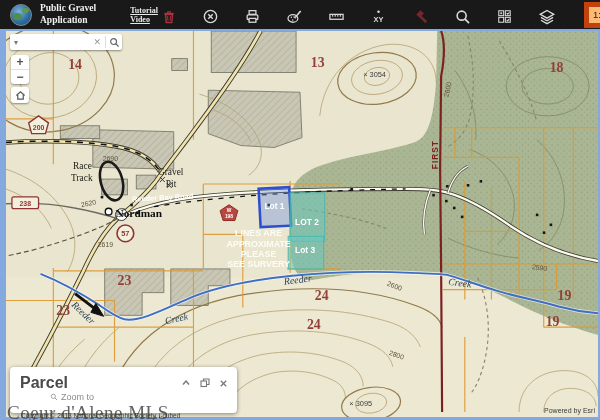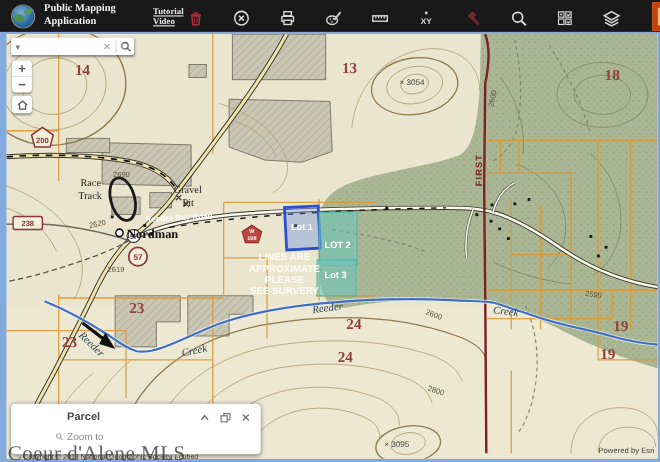--- a/index.html
+++ b/index.html
@@ -44,39 +44,39 @@
   .sep{width:1px;height:12px;background:#ddd;}
   .magbtn{width:16px;display:flex;align-items:center;justify-content:center;cursor:pointer;}
   .zoomctl{position:absolute;left:5px;top:24px;width:18px;background:#fff;border-radius:3px;box-shadow:0 1px 2px rgba(0,0,0,.4);z-index:5;}
   .zbtn{height:14px;display:flex;align-items:center;justify-content:center;font-size:12px;color:#555;cursor:pointer;font-weight:bold;line-height:1;}
   .zdiv{height:1px;background:#e0e0e0;}
   .homebtn{position:absolute;left:5px;top:56px;width:18px;height:16px;background:#fff;border-radius:3px;box-shadow:0 1px 2px rgba(0,0,0,.4);display:flex;align-items:center;justify-content:center;cursor:pointer;z-index:5;}
 
   
   .panel{position:absolute;left:4px;top:336px;width:227px;height:46px;background:#fff;border-radius:4px;box-shadow:0 1px 4px rgba(0,0,0,.45);z-index:4;}
   .panelhead{display:flex;align-items:center;padding:7px 9px 0 10px;}
-  .paneltitle{font-size:10px;font-weight:bold;color:#4a4a4a;margin-left:41px;}
+  .paneltitle{font-size:16px;font-weight:bold;color:#4a4a4a;}
   .panelicons{margin-left:auto;display:flex;gap:9px;align-items:center;}
   .pico{cursor:pointer;display:flex;}
   .zoomto{position:absolute;left:40px;top:25px;font-size:9px;color:#8a8a8a;display:flex;align-items:center;gap:3px;cursor:pointer;}
 
   
   .watermark{position:absolute;left:1px;top:357px;font-family:"Liberation Serif",serif;font-size:19px;color:rgba(62,62,62,.82);letter-spacing:.5px;z-index:6;white-space:nowrap;margin-top:14px;}
   .copyright{position:absolute;left:15px;top:381px;font-size:6.5px;color:#3a3a3a;z-index:6;white-space:nowrap;}
   .poweredby{position:absolute;right:3px;top:376px;font-size:7px;color:#3a3a3a;z-index:6;}
 </style>
 </head>
 <body>
 
 <div class="screen">
 
   <div class="header">
     <div class="logo"></div>
     <div class="apptitle">
-      <div>Public Mapping</div>
+      <div>Public Gravel</div>
       <div>Application</div>
     </div>
     <a class="tutorial">Tutorial Video</a>
 
     <div class="tools">
       <div class="hbtn" title="delete-graphics">
         <svg width="16" height="16" viewBox="0 0 16 16">
           <path d="M4.5 5.5 H11.5 L10.8 13.5 H5.2 Z" fill="none" stroke="#a8323e" stroke-width="1.4"></path>
           <line x1="3.2" y1="4.6" x2="12.8" y2="4.6" stroke="#a8323e" stroke-width="1.4"></line>
           <path d="M6.3 4.4 L6.8 2.8 H9.2 L9.7 4.4" fill="none" stroke="#a8323e" stroke-width="1.2"></path>

